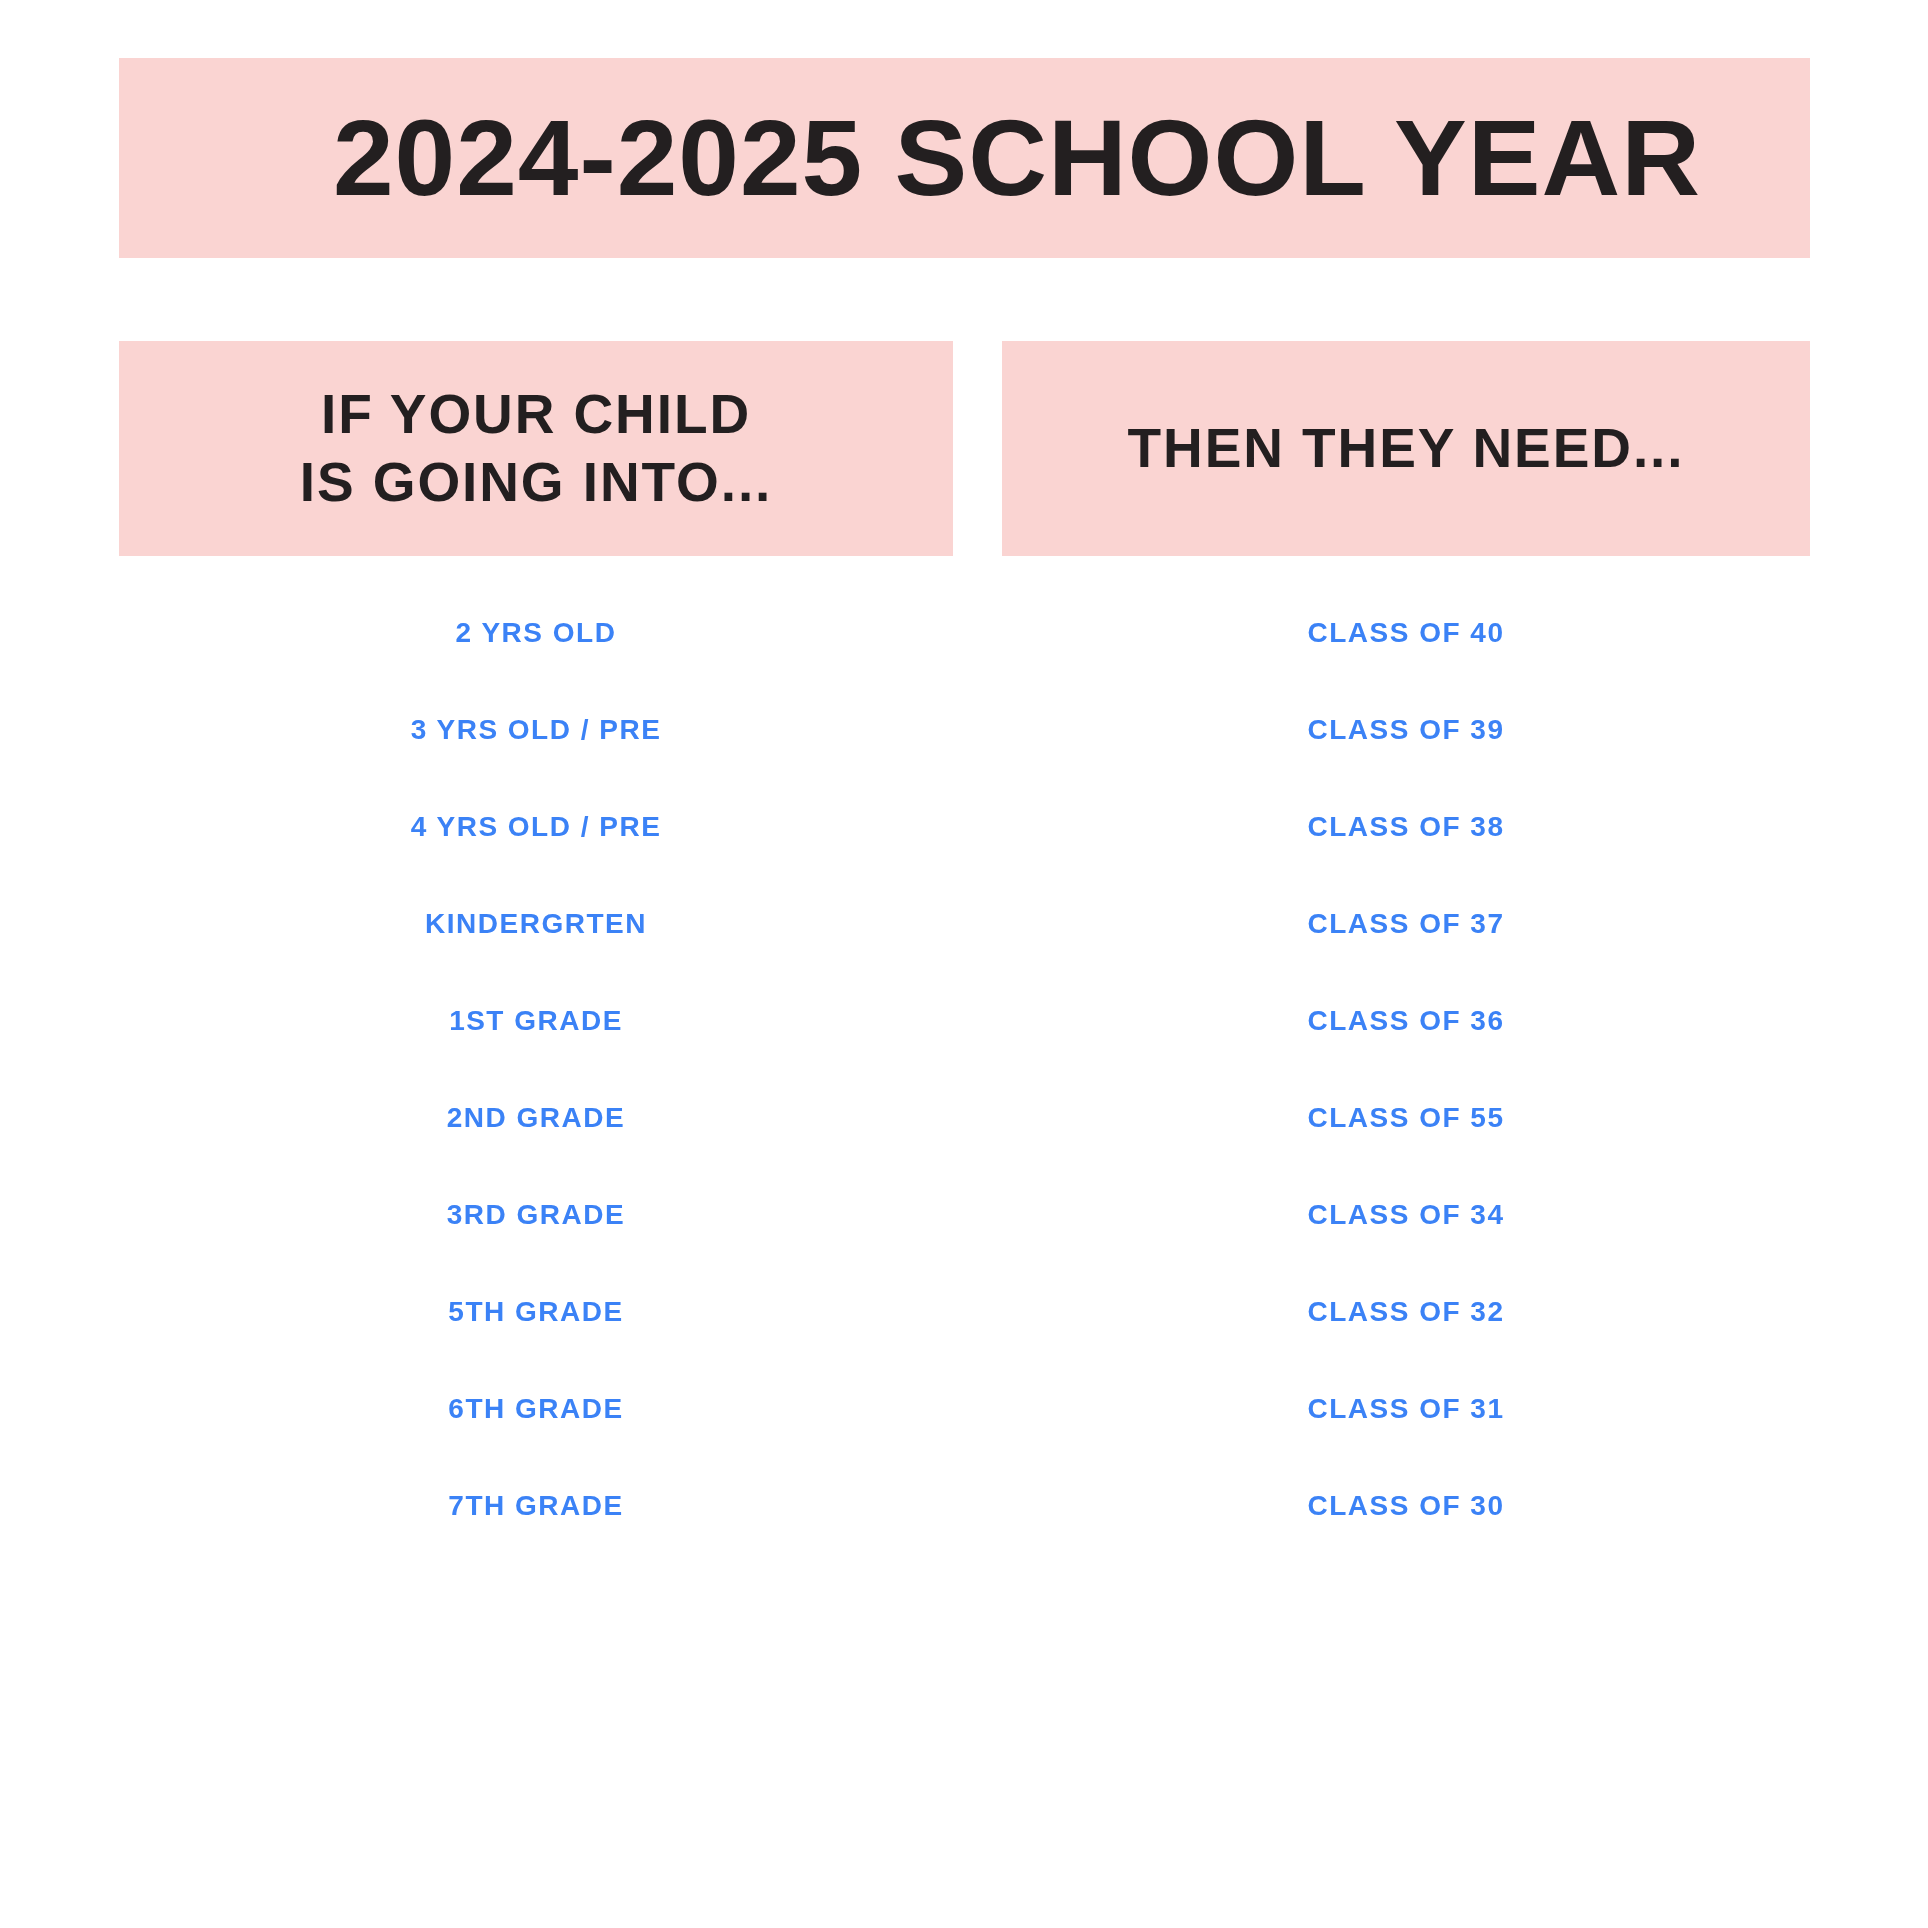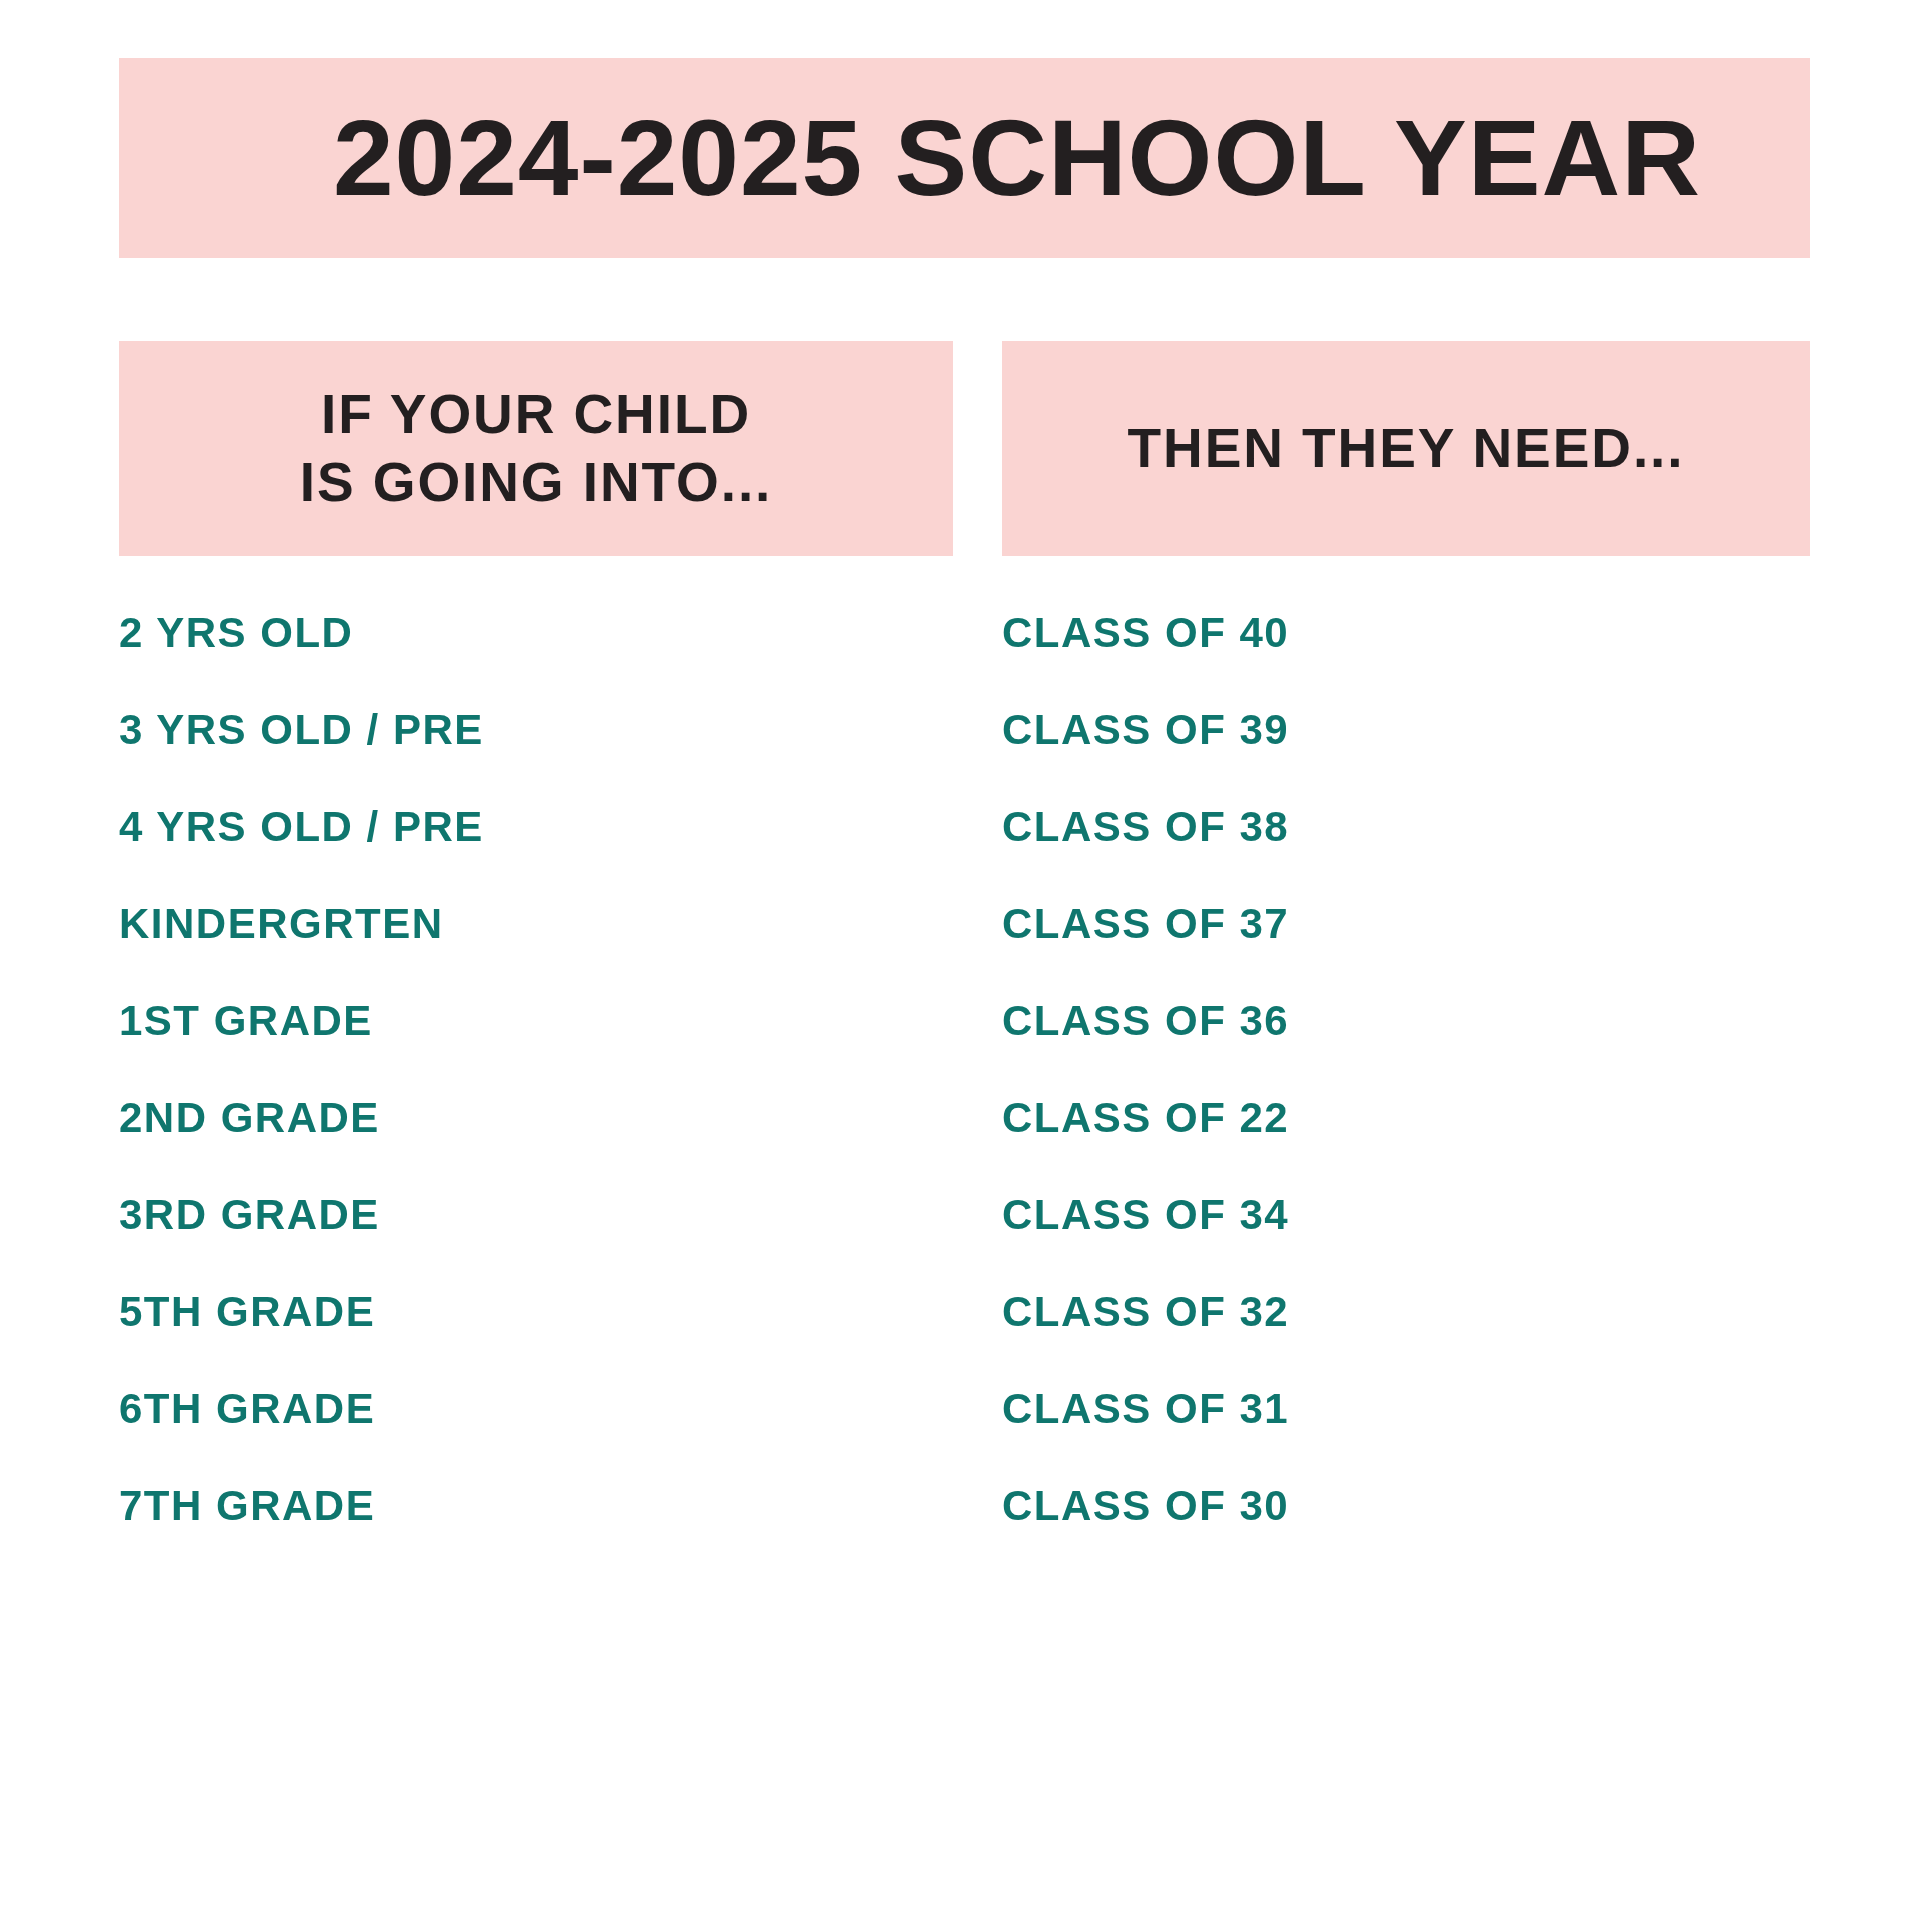--- a/index.html
+++ b/index.html
@@ -88,24 +88,25 @@
     left: 119px;
     top: 584px;
     width: 1691px;
   }
   .row {
     display: flex;
     height: 97px;
     align-items: center;
   }
   .cell {
-    font-size: 42px;
+    font-size: 28px;
     font-weight: bold;
     letter-spacing: 1.5px;
-    color: #0f766e;
+    color: #3b82f6;
+    text-align: center;
     box-sizing: border-box;
   }
   .cell.left {
     width: 834px;
   }
   .cell.right {
     width: 808px;
     margin-left: 49px;
   }
 </style>
@@ -152,21 +153,21 @@
       <div class="cell right">CLASS OF 37</div>
     </div>
 
     <div class="row">
       <div class="cell left">1ST GRADE</div>
       <div class="cell right">CLASS OF 36</div>
     </div>
 
     <div class="row">
       <div class="cell left">2ND GRADE</div>
-      <div class="cell right">CLASS OF 22</div>
+      <div class="cell right">CLASS OF 55</div>
     </div>
 
     <div class="row">
       <div class="cell left">3RD GRADE</div>
       <div class="cell right">CLASS OF 34</div>
     </div>
 
 
     <div class="row">
       <div class="cell left">5TH GRADE</div>

